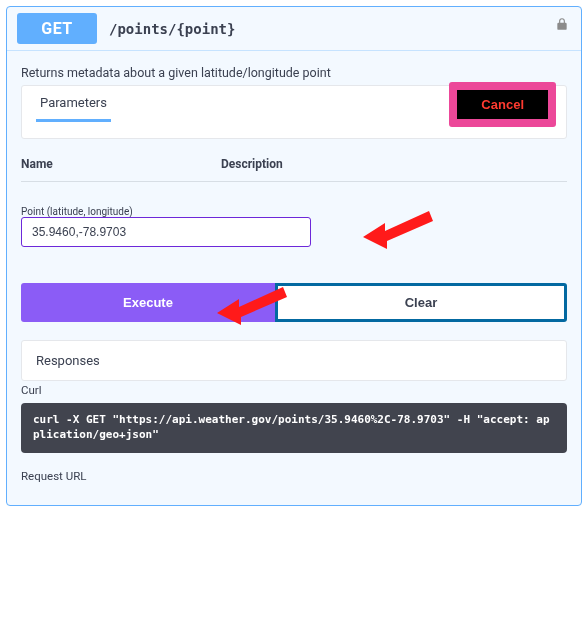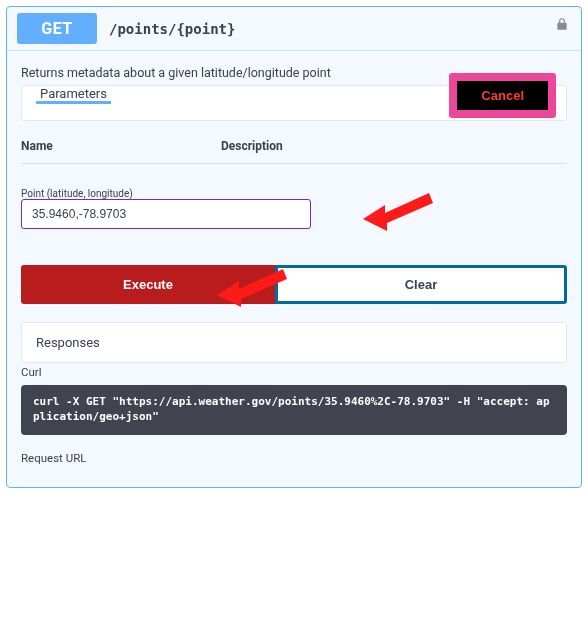--- a/index.html
+++ b/index.html
@@ -57,21 +57,21 @@
     margin-bottom: 5px;
   }
   .section-bar {
     display: flex;
     align-items: center;
     justify-content: space-between;
     background: #fff;
     border: 1px solid #e5e7eb;
     border-radius: 3px;
     padding: 0 10px 16px 0;
-    height: 36px;
+    height: 54px;
     margin-bottom: 18px;
   }
   .tab {
     height: 100%;
     display: inline-flex;
     align-items: center;
     padding: 0 4px;
     border-bottom: 3px solid #61affe;
     font-size: 13px;
     color: #3b4151;
@@ -125,21 +125,21 @@
     font-size: 12px;
     color: #3b4151;
   }
   .btnrow {
     display: flex;
     margin-top: 36px;
     margin-bottom: 18px;
   }
   .btn-exec {
     flex: 1;
-    background: #b91c1c;
+    background: #8b5cf6;
     color: #fff;
     font-weight: 700;
     border: none;
     padding: 2px 0;
     font-size: 13px;
     border-radius: 3px 0 0 3px;
     cursor: pointer;
   }
   .btn-clear {
     flex: 1;

